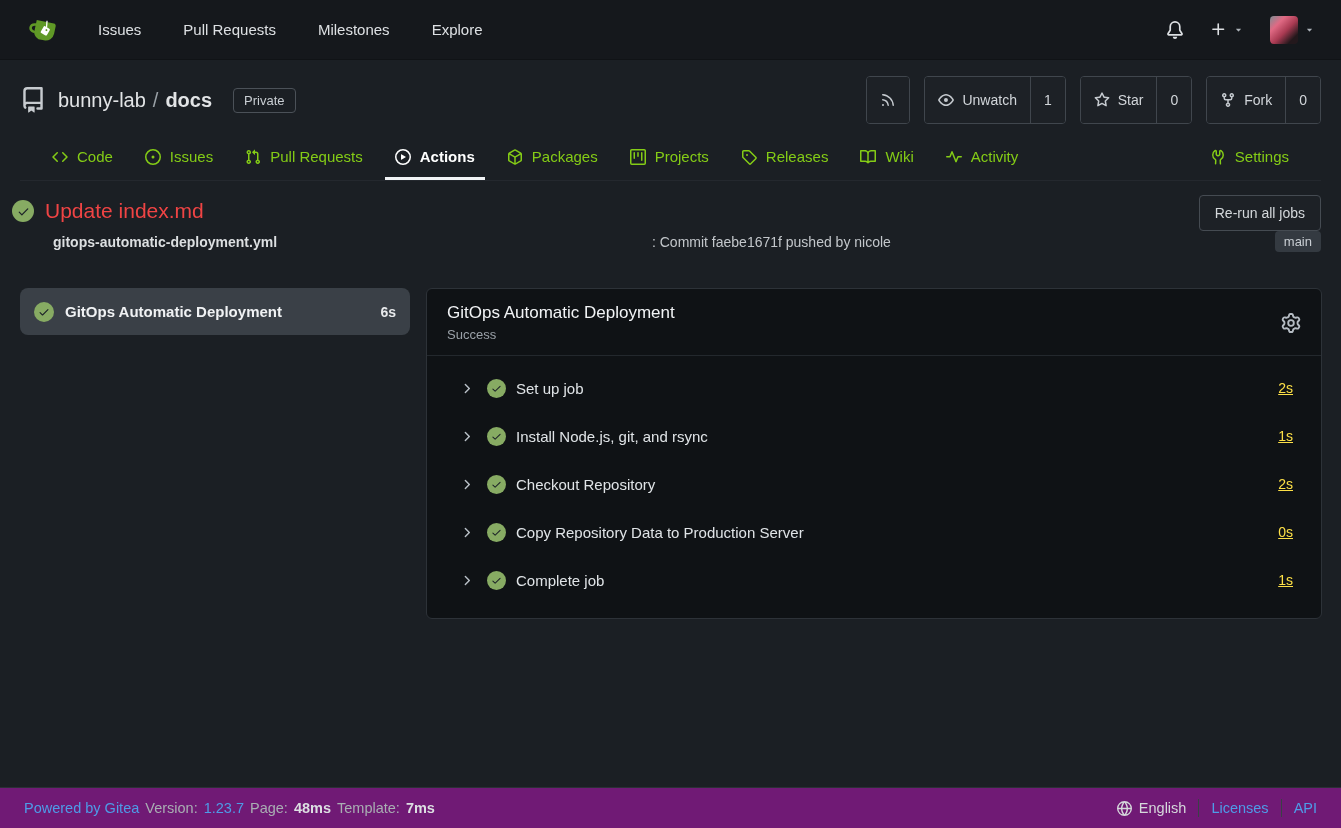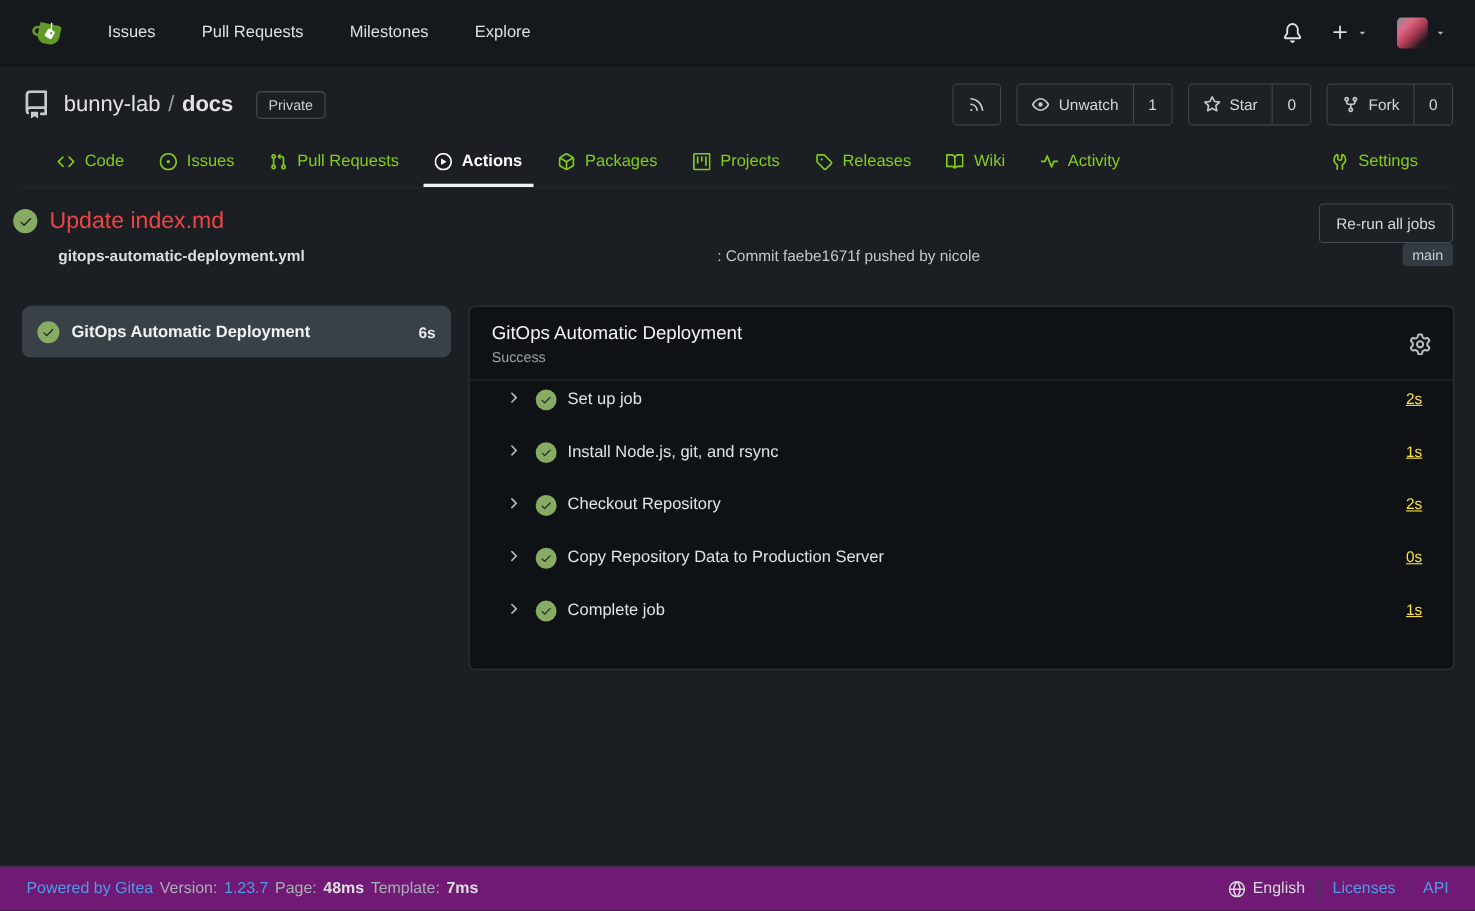--- a/index.html
+++ b/index.html
@@ -34,21 +34,21 @@
   .repo-icon { color:#c7cbcf; margin-right:12px; }
   .repo-name { font-size:20px; color:#e2e4e6; display:flex; align-items:center; gap:7px; }
   .repo-name .owner { font-weight:400; cursor:pointer; }
   .repo-name .slash { color:#9aa1a7; }
   .repo-name .rname { font-weight:700; cursor:pointer; }
   .visibility-badge {
     margin-left:21px; font-size:13px; color:#c9ced3;
     border:1px solid #4b5158; border-radius:4px; padding:4px 10px;
   }
   .repo-buttons { margin-left:auto; display:flex; align-items:stretch; gap:14px; }
-  .btn-group { display:flex; border:1px solid #40464d; border-radius:4px; overflow:hidden; height:38px; }
+  .btn-group { display:flex; border:1px solid #40464d; border-radius:4px; overflow:hidden; height:48px; }
   .btn-part {
     display:flex; align-items:center; gap:8px; padding:0 13px;
     background:#1d2126; color:#d2d6da; font-size:14px; cursor:pointer;
   }
   .btn-count { border-left:1px solid #40464d; }
   .btn-part svg { color:#c4c9ce; }
 
   
   .tabs-row {
     margin-top:12px; display:flex; align-items:center;
@@ -106,21 +106,21 @@
   .panel-header {
     display:flex; align-items:center; padding:14px 20px 13px 20px;
     border-bottom:1px solid #23282d;
   }
   .panel-titles { flex:1; }
   .panel-title { font-size:17px; color:#f2f4f6; }
   .panel-status { font-size:13px; color:#9aa1a8; margin-top:4px; }
   .gear-btn { color:#b5bcc3; cursor:pointer; }
 
   .steps { padding:8px 0 14px 0; }
-  .step-row { height:48px; display:flex; align-items:flex-start; padding:0 28px 0 32px; }
+  .step-row { height:48px; display:flex; align-items:center; padding:0 28px 0 32px; }
   .step-chevron { color:#bac1c8; cursor:pointer; flex-shrink:0; }
   .step-row .check-circle { margin-left:13px; }
   .step-name { margin-left:10px; font-size:15px; color:#e0e4e7; flex:1; cursor:pointer; }
   .step-duration { font-size:14px; color:#fde047;text-decoration:underline; }
 
   
   .footer {
     margin-top:auto; height:41px; background:#701a75; border-top:1px solid #2b3036;
     display:flex; align-items:center; padding:4px 24px; font-size:14.5px; flex-shrink:0;
   }

